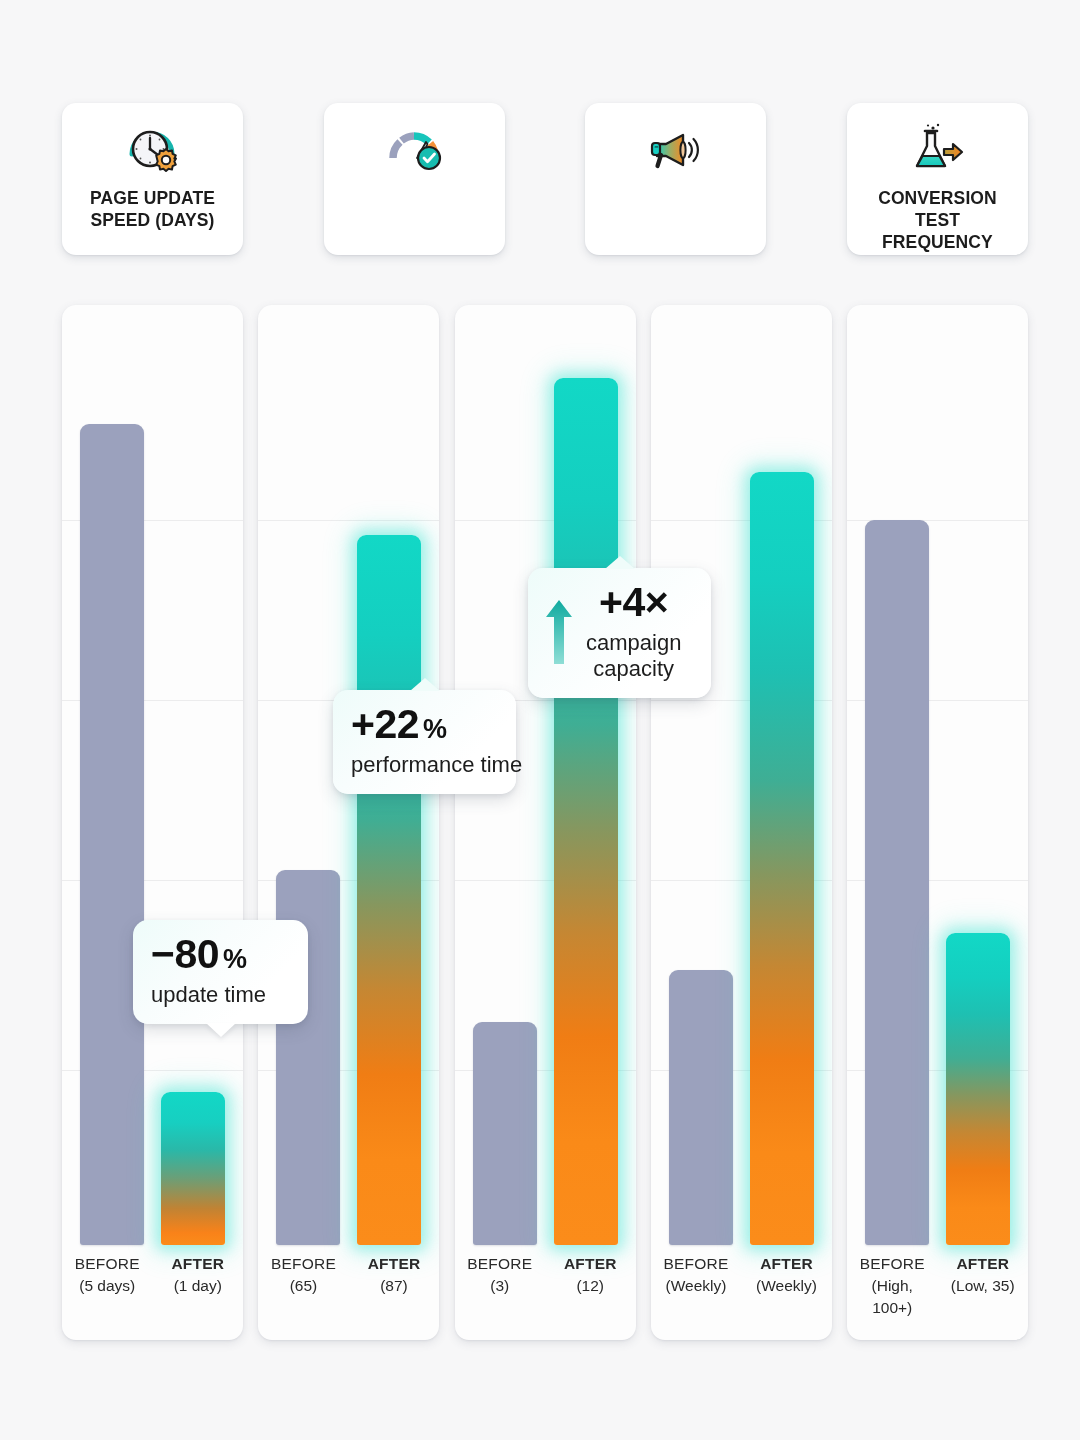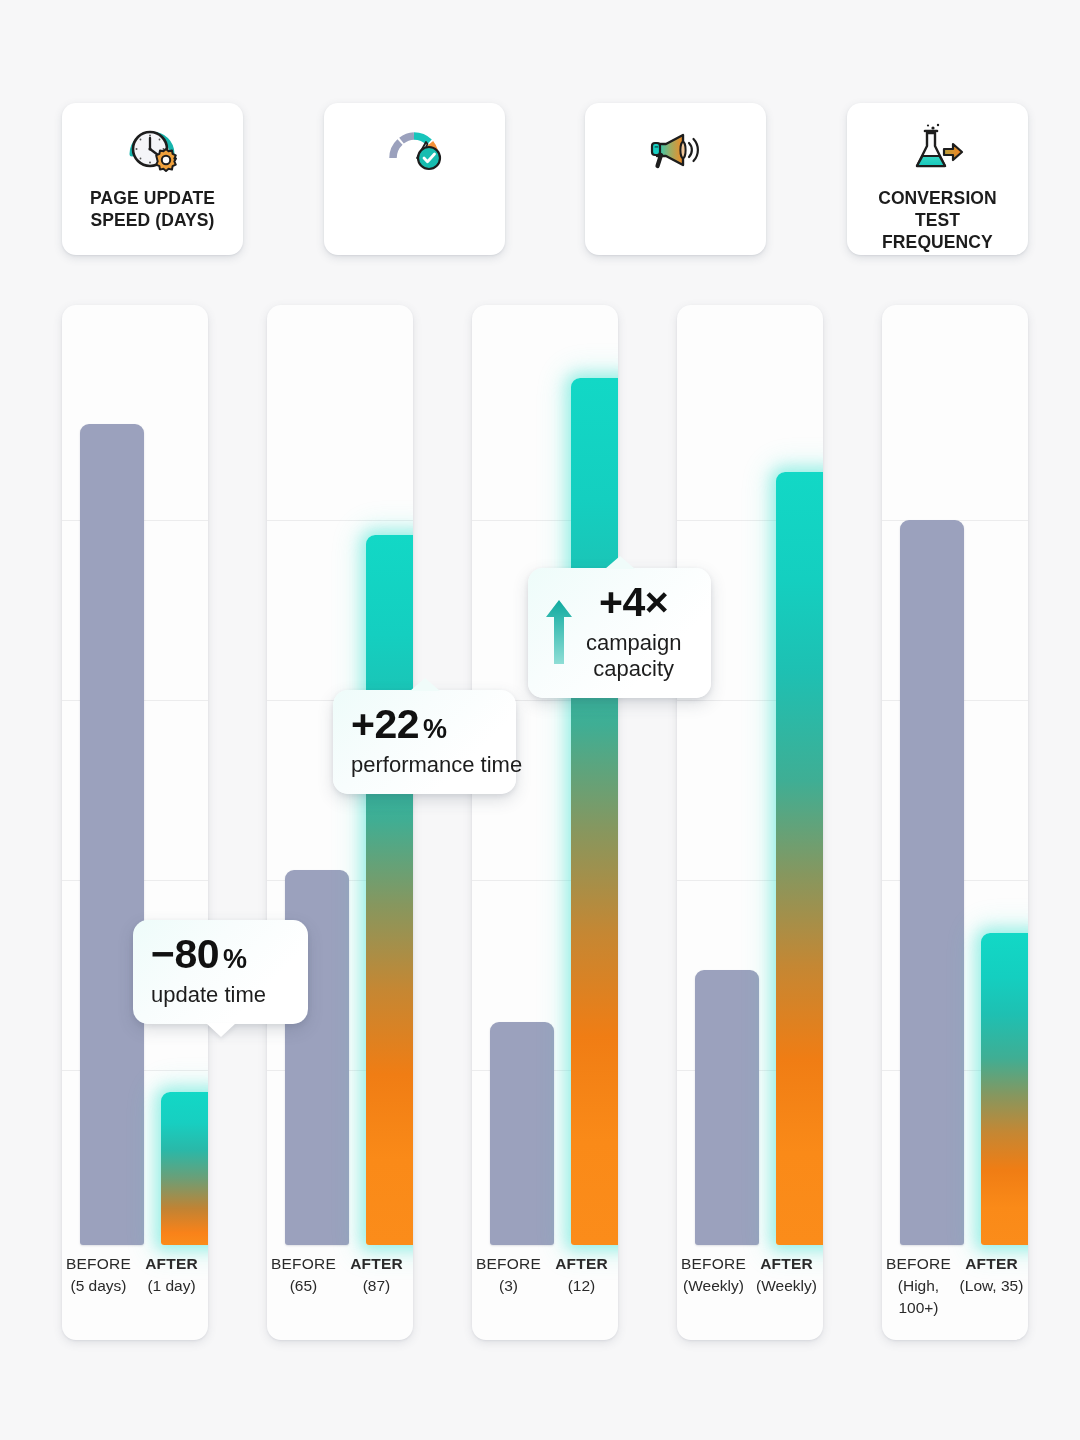--- a/index.html
+++ b/index.html
@@ -32,21 +32,21 @@
     padding:0 22px;
   }
 
   
   #panel-row{
     position:absolute;left:62px;top:305px;width:966px;height:1035px;
     display:flex;justify-content:space-between;
   }
   .panel{
     position:relative;
-    width:146px;height:1035px;
+    width:181px;height:1035px;
     background:#fdfdfd;border-radius:14px;
     box-shadow:0 3px 10px rgba(70,80,100,.13), 0 1px 2px rgba(70,80,100,.09);
     overflow:visible;
   }
   .panel-clip{
     position:absolute;inset:0;border-radius:14px;overflow:hidden;
   }
   .gridline{
     position:absolute;left:0;right:0;height:1px;background:#ececed;
   }

